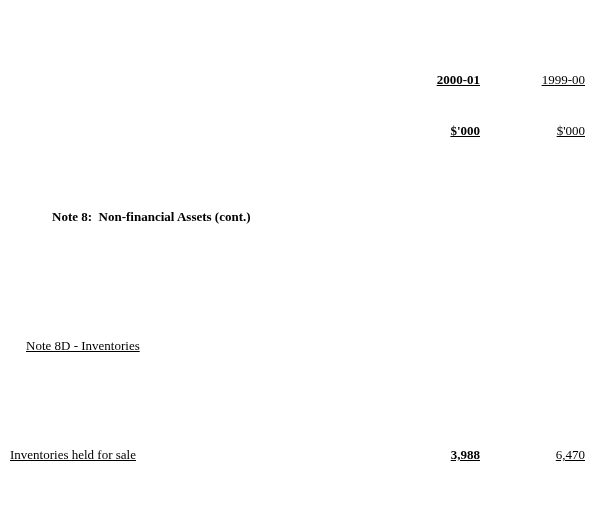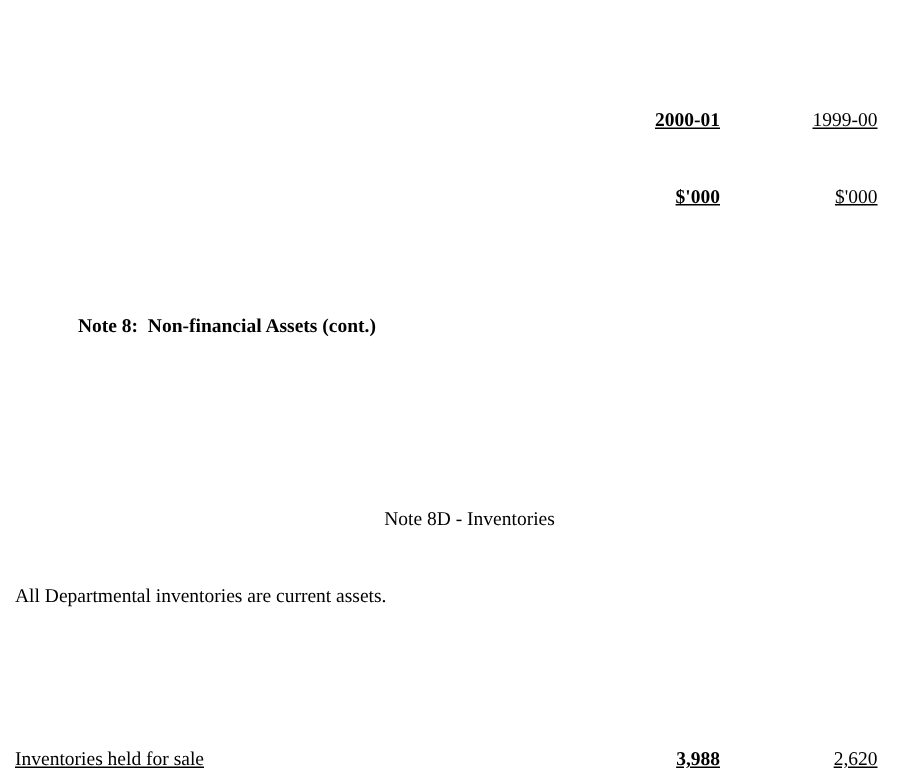--- a/index.html
+++ b/index.html
@@ -27,22 +27,22 @@
     padding-left: 10px;
     padding-right: 15px;
     align-items: baseline;
     text-decoration: underline;
   }
   .amt { text-align: right; }
   .cur { font-weight: bold; }
   .label { text-align: left; }
   .bold { font-weight: bold; margin-left: 42px; }
   .heading {
+    text-decoration: underline;
     padding-left: 26px;
-    text-align: center;
   }
   .plain {
     padding-left: 10px;
   }
   
   .title-row        { margin-top: 1px; }
   .sec-inventories  { margin-top: 10px; }
   .tbl-inventories  { margin-top: 7px; }
 </style>
 </head>
@@ -63,28 +63,27 @@
     <div></div>
     <div class="amt">$'000</div>
   </div>
 
   
   <div class="plain bold title-row">Note 8:  Non-financial Assets (cont.)</div>
 
   
   <div class="sec-inventories">
     <div class="heading">Note 8D - Inventories</div>
-    <div class="plain">All Departmental inventories are current assets.</div>
 
     <div class="tbl-inventories">
       <div class="row">
         <div class="label">Inventories held for sale</div>
         <div class="amt cur">3,988</div>
         <div></div>
-        <div class="amt">2,620</div>
+        <div class="amt">6,470</div>
       </div>
       
       
       
     </div>
 
     
   </div>
 
   

